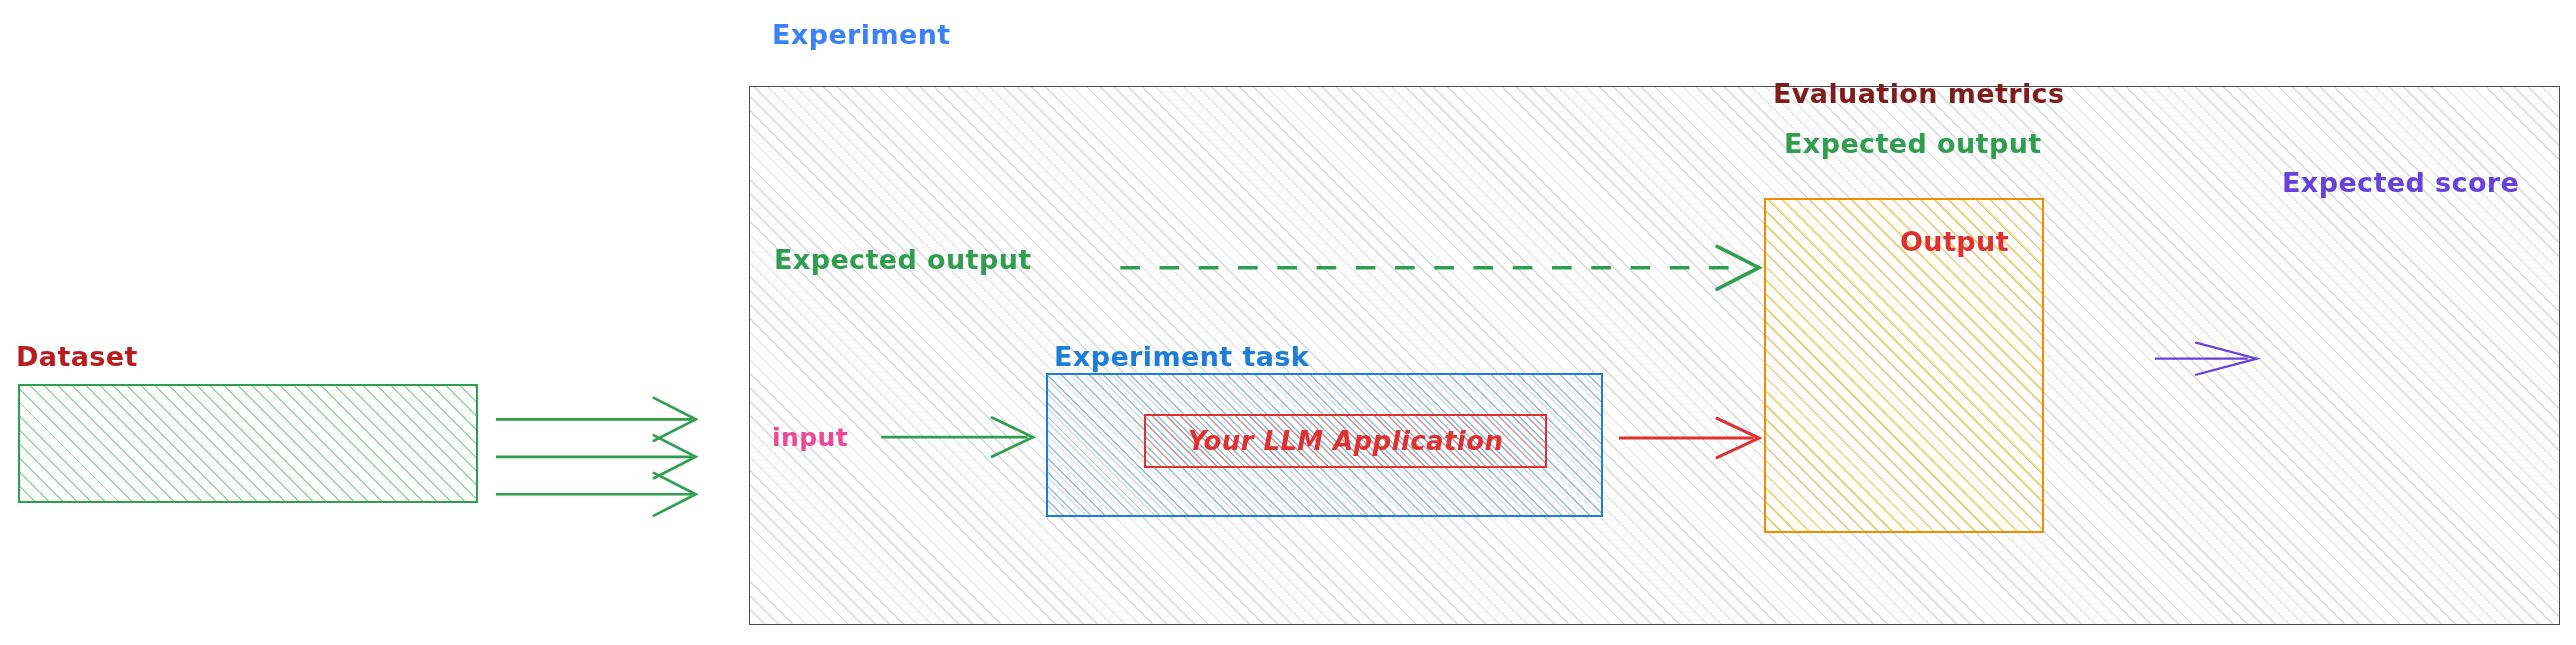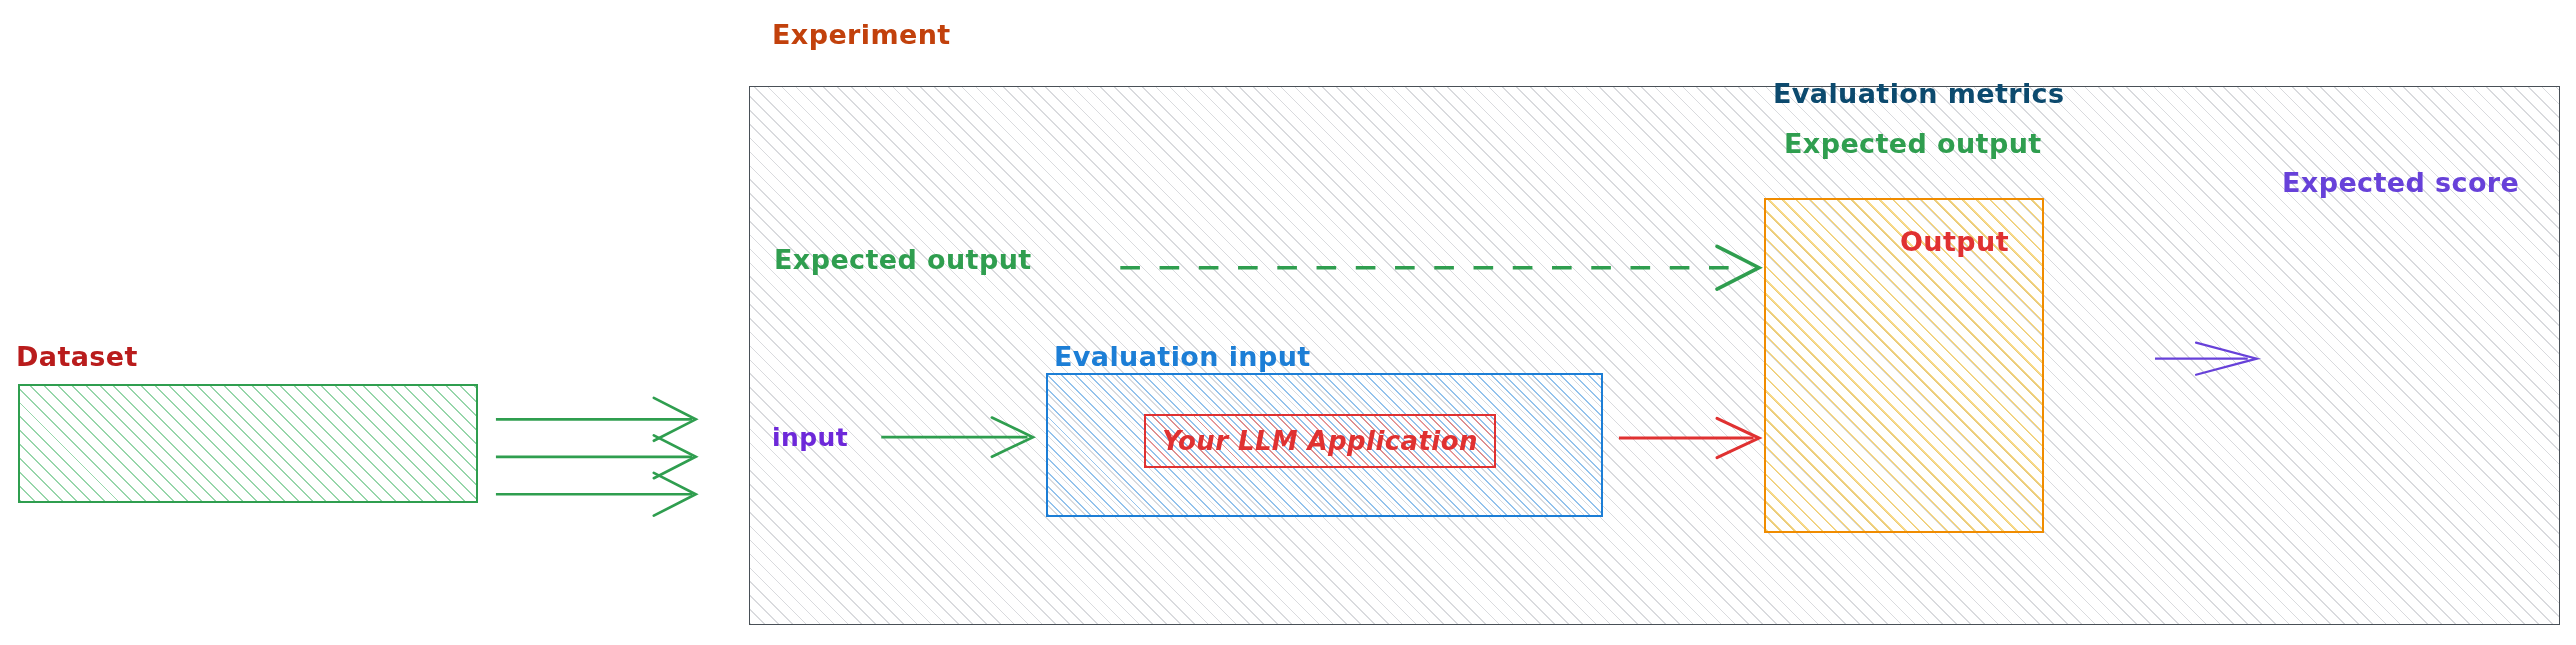--- a/index.html
+++ b/index.html
@@ -57,21 +57,21 @@
   #experiment-box  {left:749px; top:86px; width:1811px; height:539px;
                     border:1.8px solid #495057;}
 
   #expected-output-label{left:774px; top:246px; font-size:27px;}
   #input-label          {left:772px; top:425px; font-size:25px;}
 
   #eval-task-label{left:1054px; top:343px; font-size:27px;}
   #eval-task-box  {left:1046px; top:373px; width:557px; height:144px;
                    border:2.2px solid #1c7ed6;}
 
-  #llm-box{left:1144px; top:414px; width:352px; height:54px;
+  #llm-box{left:1144px; top:414px; width:403px; height:54px;
            border:2.2px solid #e03131; display:flex;
            align-items:center; justify-content:center;}
   #llm-label{font-size:26px; color:#e03131; font-style:italic;
              font-weight:700; letter-spacing:0.4px; white-space:nowrap;}
 
   #metrics-label{left:1773px; top:80px; font-size:27px;}
   #metrics-box  {left:1764px; top:198px; width:280px; height:335px;
                  border:2.2px solid #f08c00;}
   #metrics-expected{left:1784px; top:130px; font-size:27px;}
   #metrics-output  {left:1862px; top:228px; font-size:27px;}
@@ -80,41 +80,41 @@
 
   
   #arrows{position:absolute;left:0;top:0;width:2576px;height:646px;
           pointer-events:none;}
 </style>
 </head>
 <body>
 
 <div id="canvas">
 
-  <div class="lbl" id="experiment-label" style="color:#c2410c;">Experiment</div>
+  <div class="lbl" id="experiment-label" style="color:#3b82f6;">Experiment</div>
 
   <div class="box hatch-gray" id="experiment-box"></div>
 
   <div class="lbl" id="dataset-label" style="color:#b91c1c;">Dataset</div>
 
   <div class="box hatch-green" id="dataset-box"></div>
 
   <div class="lbl" id="expected-output-label" style="color:#2f9e4f;">Expected output</div>
 
-  <div class="lbl" id="input-label" style="color:#6d28d9;">input</div>
+  <div class="lbl" id="input-label" style="color:#ec4899;">input</div>
 
-  <div class="lbl" id="eval-task-label" style="color:#1c7ed6;">Evaluation input</div>
+  <div class="lbl" id="eval-task-label" style="color:#1c7ed6;">Experiment task</div>
 
   <div class="box hatch-blue" id="eval-task-box"></div>
 
   <div class="box hatch-red" id="llm-box">
     <span id="llm-label">Your LLM Application</span>
   </div>
 
-  <div class="lbl" id="metrics-label" style="color:#0c4a6e;">Evaluation metrics</div>
+  <div class="lbl" id="metrics-label" style="color:#7f1d1d;">Evaluation metrics</div>
 
   <div class="box hatch-yellow" id="metrics-box"></div>
 
   <div class="lbl" id="metrics-expected" style="color:#2f9e4f;">Expected output</div>
 
   <div class="lbl" id="metrics-output" style="color:#e03131;margin-left:38px;">Output</div>
 
   <div class="lbl" id="feedback-label" style="color:#6741d9;">Expected score</div>
 
   <svg id="arrows" viewBox="0 0 2888 724">

